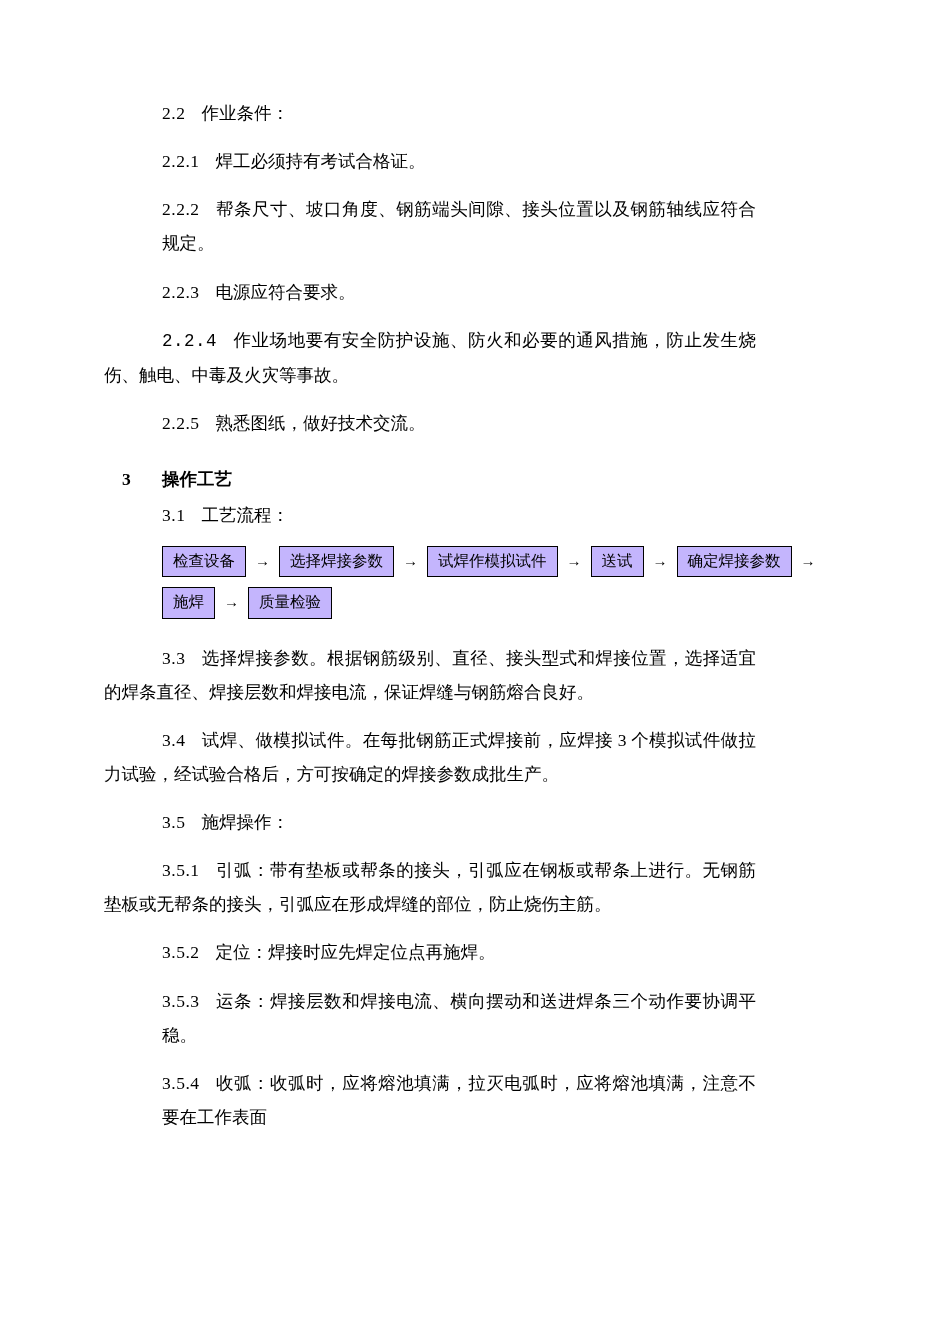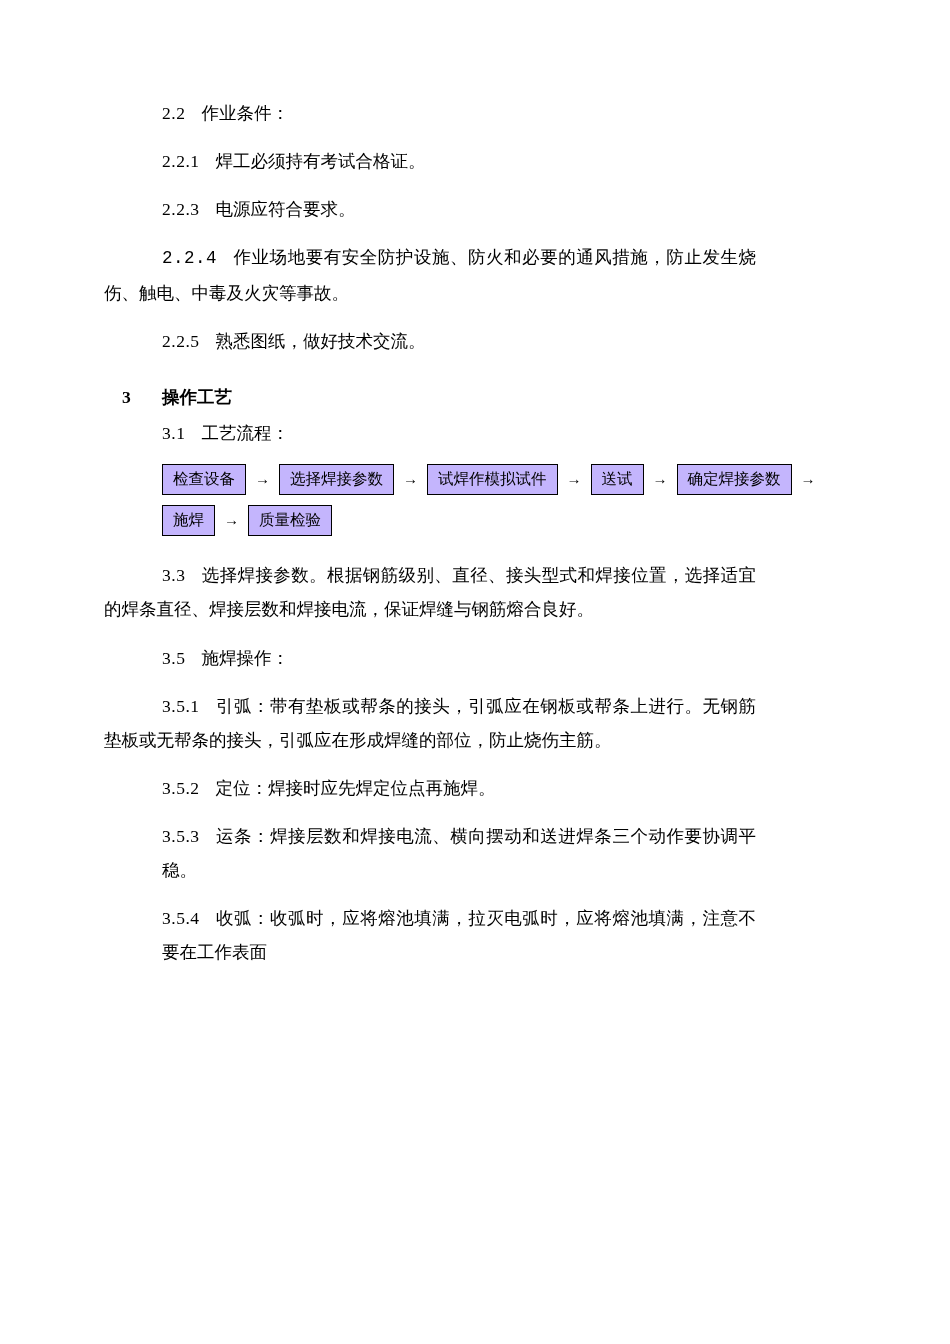--- a/index.html
+++ b/index.html
@@ -80,20 +80,23 @@
 <div class="page">
 
   <p class="para indent">
     <span class="num">2.2</span><span class="gap-md"></span><span>作业条件：</span>
   </p>
 
   <p class="para indent">
     <span class="num">2.2.1</span><span class="gap-md"></span><span>焊工必须持有考试合格证。</span>
   </p>
 
+  <p class="para indent">
+    <span class="num">2.2.2</span><span class="gap-md"></span><span>帮条尺寸、坡口角度、钢筋端头间隙、接头位置以及钢筋轴线应符合规定。</span>
+  </p>
 
   <p class="para indent">
     <span class="num">2.2.3</span><span class="gap-md"></span><span>电源应符合要求。</span>
   </p>
 
   <p class="para">
     <span style="padding-left:58px; display:inline;font-family:Liberation Mono, monospace;"><span class="num">2.2.4</span><span class="gap-md"></span></span><span>作业场地要有安全防护设施、防火和必要的通风措施，防止发生烧伤、触电、中毒及火灾等事故。</span>
   </p>
 
   <p class="para indent">
@@ -126,20 +129,23 @@
       <div class="flow-arrow">→</div>
       <div class="flow-box">质量检验</div>
     </div>
   </div>
 
 
   <p class="para">
     <span style="padding-left:58px; display:inline;"><span class="num">3.3</span><span class="gap-md"></span></span><span>选择焊接参数。根据钢筋级别、直径、接头型式和焊接位置，选择适宜的焊条直径、焊接层数和焊接电流，保证焊缝与钢筋熔合良好。</span>
   </p>
 
+  <p class="para">
+    <span style="padding-left:58px; display:inline;"><span class="num">3.4</span><span class="gap-md"></span></span><span>试焊、做模拟试件。在每批钢筋正式焊接前，应焊接 3 个模拟试件做拉力试验，经试验合格后，方可按确定的焊接参数成批生产。</span>
+  </p>
 
   <p class="para indent">
     <span class="num">3.5</span><span class="gap-md"></span><span>施焊操作：</span>
   </p>
 
   <p class="para">
     <span style="padding-left:58px; display:inline;"><span class="num">3.5.1</span><span class="gap-md"></span></span><span>引弧：带有垫板或帮条的接头，引弧应在钢板或帮条上进行。无钢筋垫板或无帮条的接头，引弧应在形成焊缝的部位，防止烧伤主筋。</span>
   </p>
 
   <p class="para indent">

